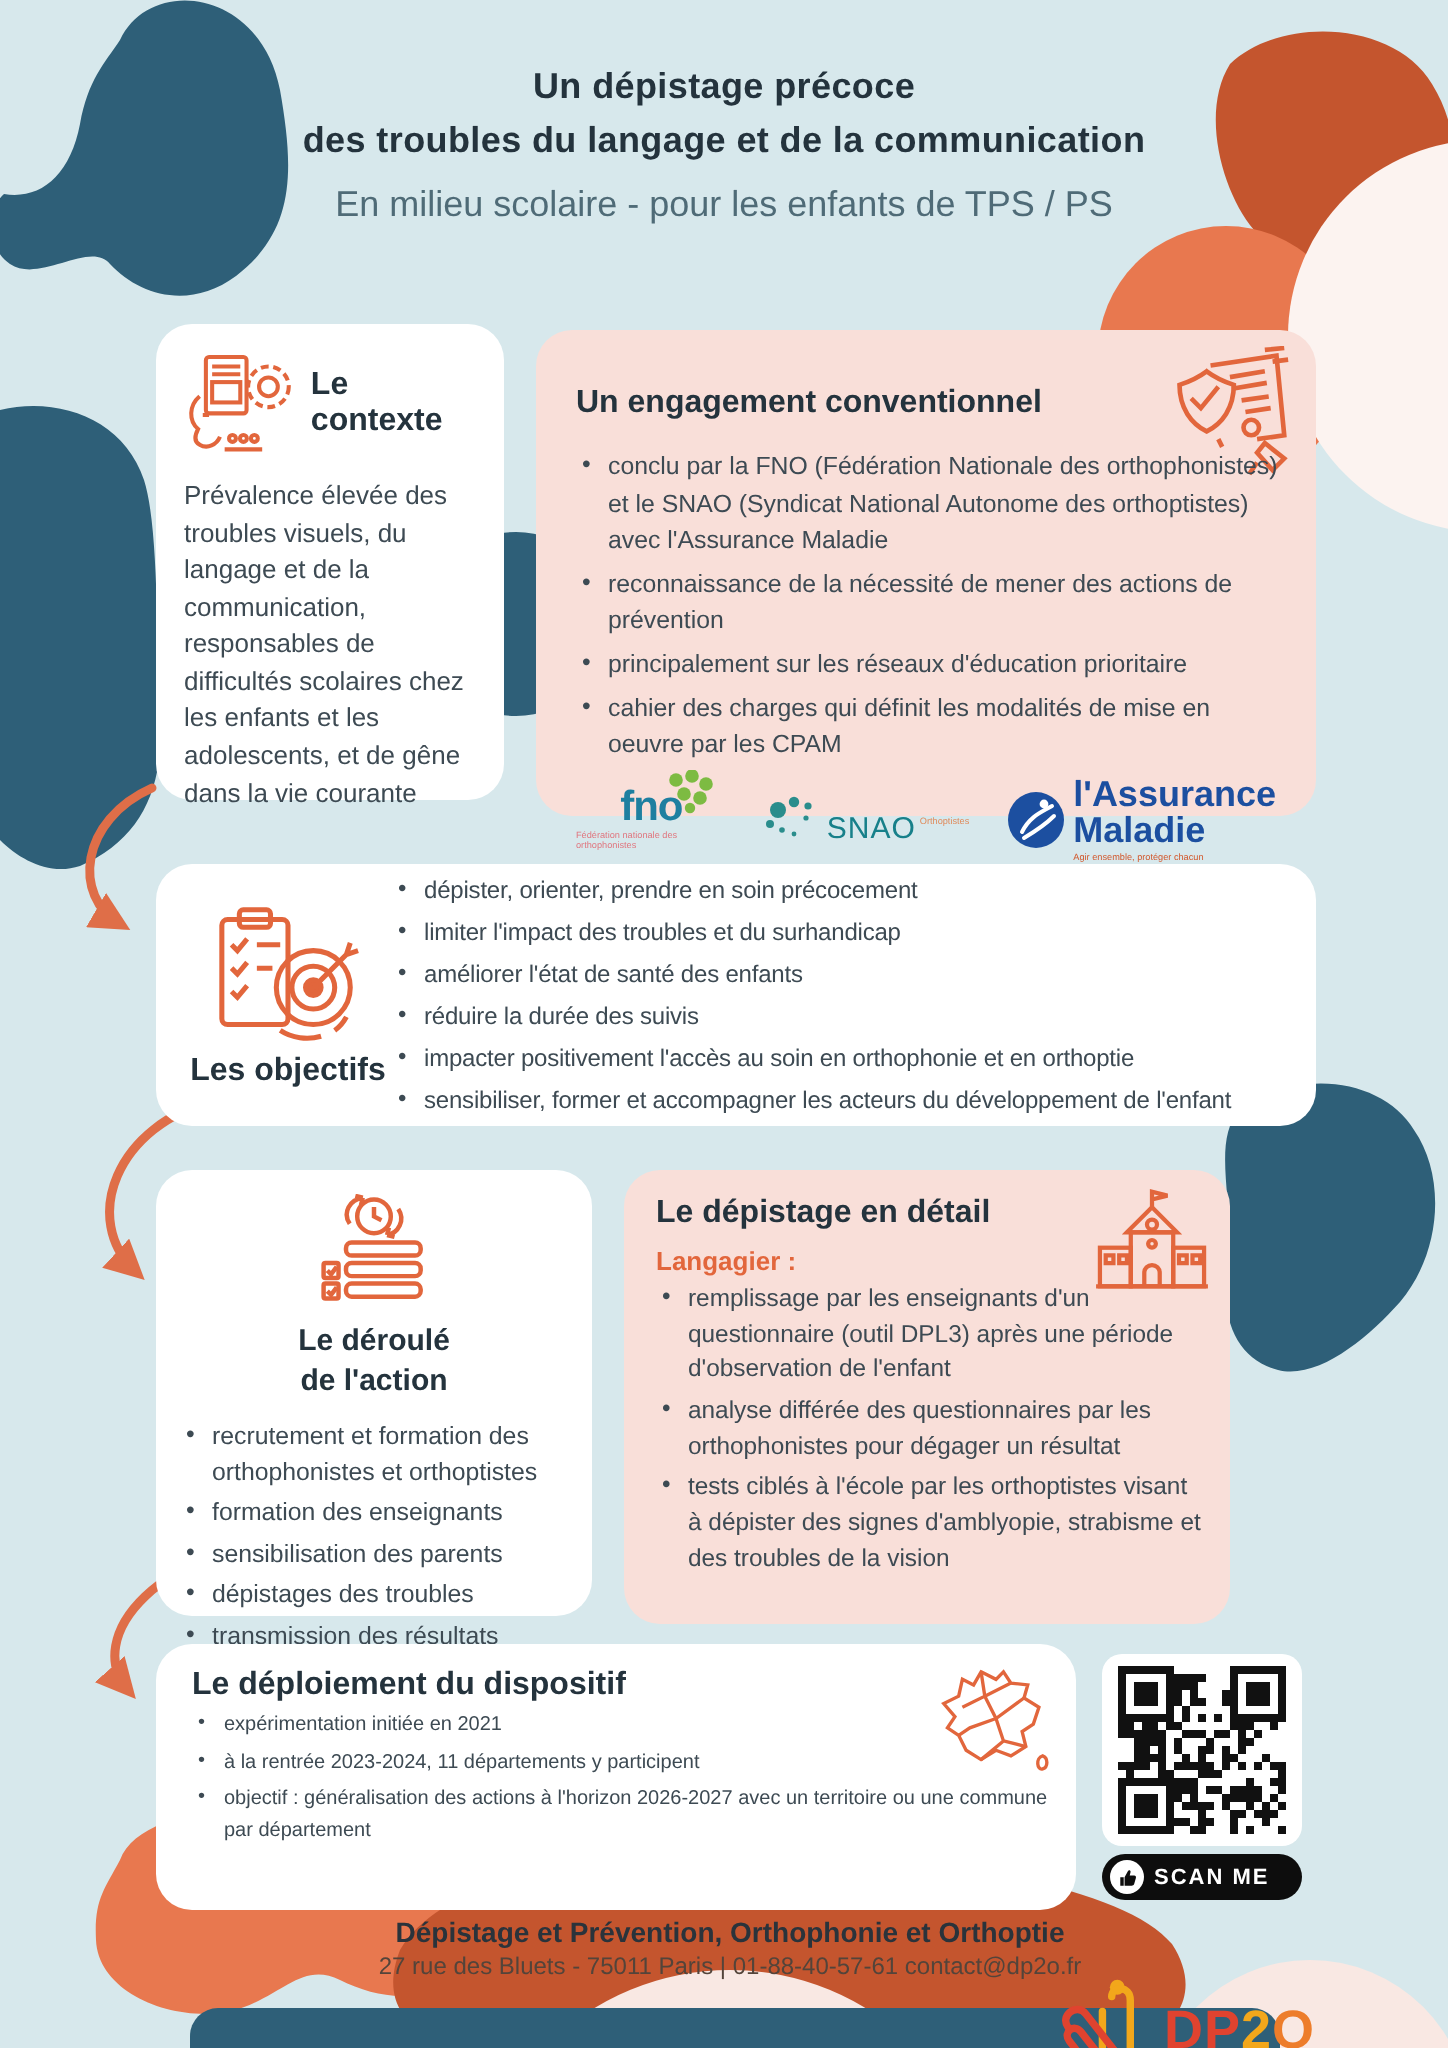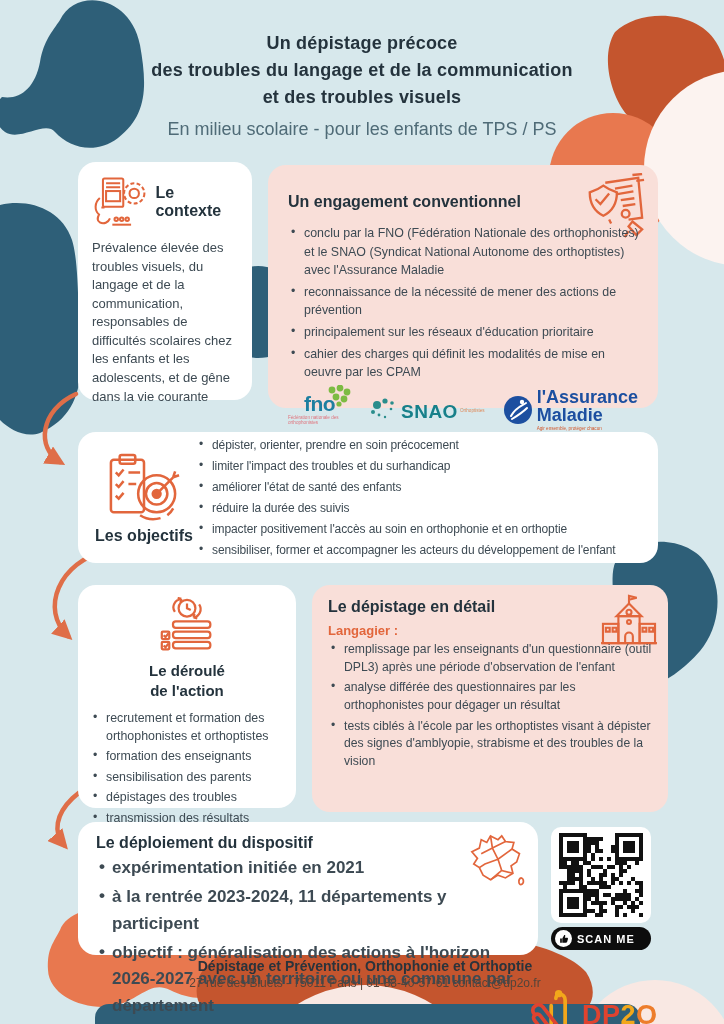--- a/index.html
+++ b/index.html
@@ -25,43 +25,43 @@
   
   .eng{left:268px;top:165px;width:390px;height:243px;padding:14px 16px 10px 20px;}
   .eng .ctitle{margin-top:14px;}
   .eng .icon{position:absolute;top:8px;right:12px;}
   .eng ul{margin-top:13px;font-size:12.4px;line-height:1.5;}
   .logos{display:flex;align-items:center;justify-content:flex-end;gap:18px;margin-top:6px;padding-right:4px;}
   .fno{display:flex;flex-direction:column;align-items:center;line-height:1;}
   .fno .word{font-size:21px;font-weight:bold;color:#1E7FA0;letter-spacing:-.5px;position:relative;}
   .fno .tag{font-size:4.6px;color:#E0757E;margin-top:2px;}
   .snao{display:flex;align-items:flex-end;gap:2px;}
-  .snao .word{font-size:19px;font-weight:bold;color:#17808A;letter-spacing:.5px;}
+  .snao .word{font-size:15px;font-weight:normal;color:#17808A;letter-spacing:.5px;}
   .snao .sup{font-size:4.6px;color:#E08A5A;margin-bottom:10px;}
   .am{display:flex;align-items:center;gap:4px;}
   .am .tx{line-height:1;}
   .am .nm{font-size:18px;font-weight:bold;color:#1C4FA0;line-height:1.02;}
   .am .tag{font-size:4.6px;color:#D2572B;margin-top:2px;}
   
   .obj{left:78px;top:432px;width:580px;height:131px;display:flex;padding:8px 10px 8px 14px;}
   .obj .left{width:104px;display:flex;flex-direction:column;align-items:center;justify-content:center;gap:4px;flex:none;}
   .obj ul{font-size:12px;line-height:1.5;align-self:center;letter-spacing:-.1px;}
   
   .der{left:78px;top:585px;width:218px;height:223px;padding:12px 12px;}
   .der .hd{display:flex;align-items:center;gap:8px;flex-direction:column;}
   .der .ctitle{font-size:15px;line-height:1.3;text-align:center;flex:1;}
   .der ul{margin-top:10px;font-size:12.4px;line-height:1.42;}
   
-  .dep{left:312px;top:585px;width:356px;height:227px;padding:13px 14px 10px 16px;}
+  .dep{left:312px;top:585px;width:303px;height:227px;padding:13px 14px 10px 16px;}
   .dep .icon{position:absolute;top:8px;right:10px;}
   .dep ul{font-size:12.2px;line-height:1.45;}
   
   .dpl{left:78px;top:822px;width:460px;height:133px;padding:12px 10px 10px 18px;}
   .dpl .icon{position:absolute;top:10px;right:12px;}
-  .dpl ul{margin-top:0;font-size:17px;line-height:1.55;font-weight:bold;}
+  .dpl ul{margin-top:0;font-size:10px;line-height:1.55;}
   
   .qr{position:absolute;left:551px;top:827px;width:100px;height:96px;background:#fff;border-radius:10px;
       z-index:2;display:flex;align-items:center;justify-content:center;}
   .scan{position:absolute;left:551px;top:927px;width:100px;height:23px;background:#0d0d0d;border-radius:12px;
         z-index:2;display:flex;align-items:center;gap:5px;padding-left:4px;box-sizing:border-box;}
   .scan .bubble{width:17px;height:17px;border-radius:50%;background:#fff;display:flex;align-items:center;justify-content:center;flex:none;}
   .scan .tx{color:#fff;font-size:11px;font-weight:bold;letter-spacing:1px;}
   
   .foot{position:absolute;left:110px;top:958px;width:510px;text-align:center;z-index:2;}
   .foot .l1{font-size:14px;font-weight:bold;color:#2A333B;}
@@ -100,21 +100,20 @@
     <g fill="none" stroke="#DF6E48" stroke-width="4.5" stroke-linecap="round">
       <path d="M76,394 C40,410 36,448 60,462" marker-end="url(#ah)"></path>
       <path d="M108,550 C58,562 40,610 68,636" marker-end="url(#ah)"></path>
       <path d="M165,765 C75,772 42,820 64,845" marker-end="url(#ah)"></path>
     </g>
   </svg>
 
   <div class="hdr">
     <div class="t">Un dépistage précoce</div>
     <div class="t">des troubles du langage et de la communication</div>
-    <div class="t">et des troubles visuels</div>
     <div class="s">En milieu scolaire - pour les enfants de TPS / PS</div>
   </div>
 
   <div class="card cx">
     <div class="hd">
       <svg width="64" height="56" viewBox="0 0 76 66" fill="none" stroke="#E2663C" stroke-width="2.6">
         <rect x="14" y="3" width="26" height="36" rx="2"></rect>
         <path d="M18,9 H36 M18,14 H36"></path>
         <rect x="18" y="19" width="18" height="13"></rect>
         <circle cx="54" cy="22" r="13" stroke-dasharray="5 3"></circle>

